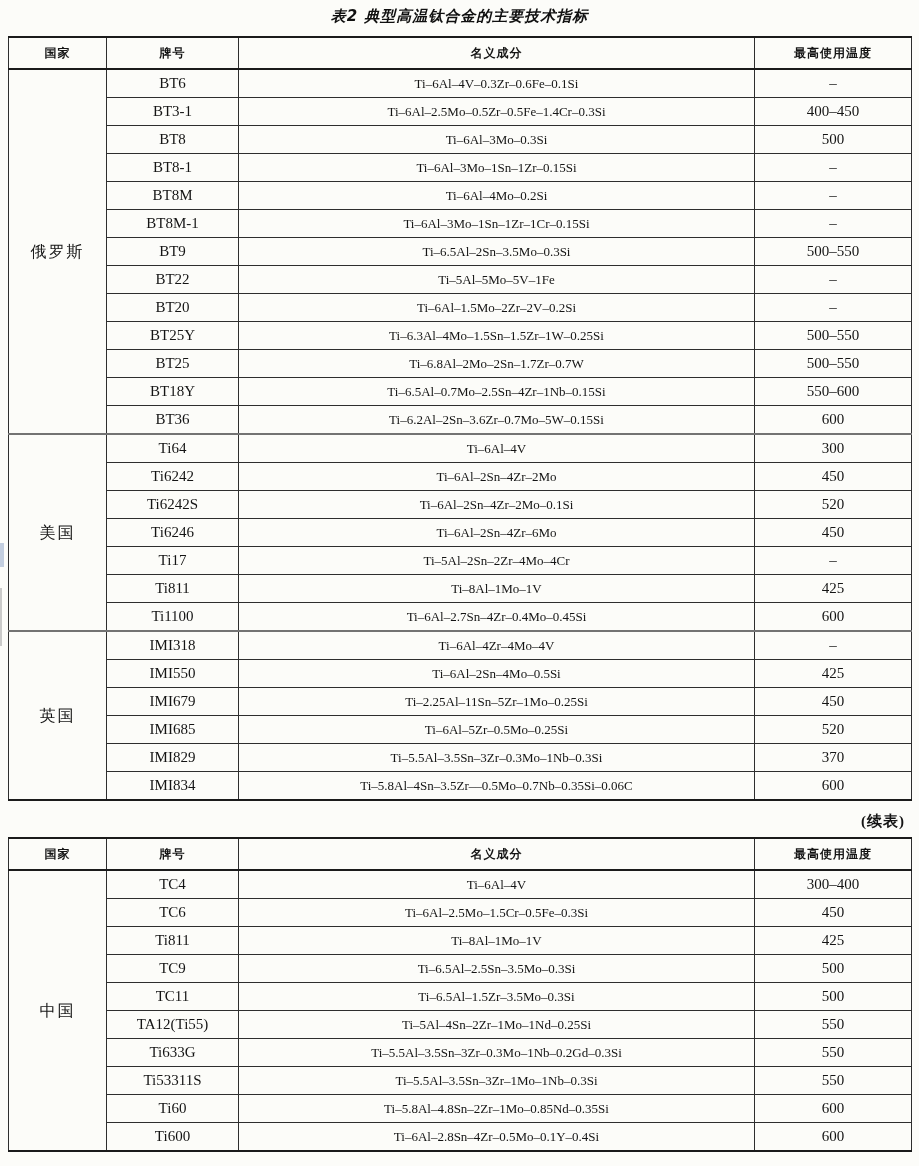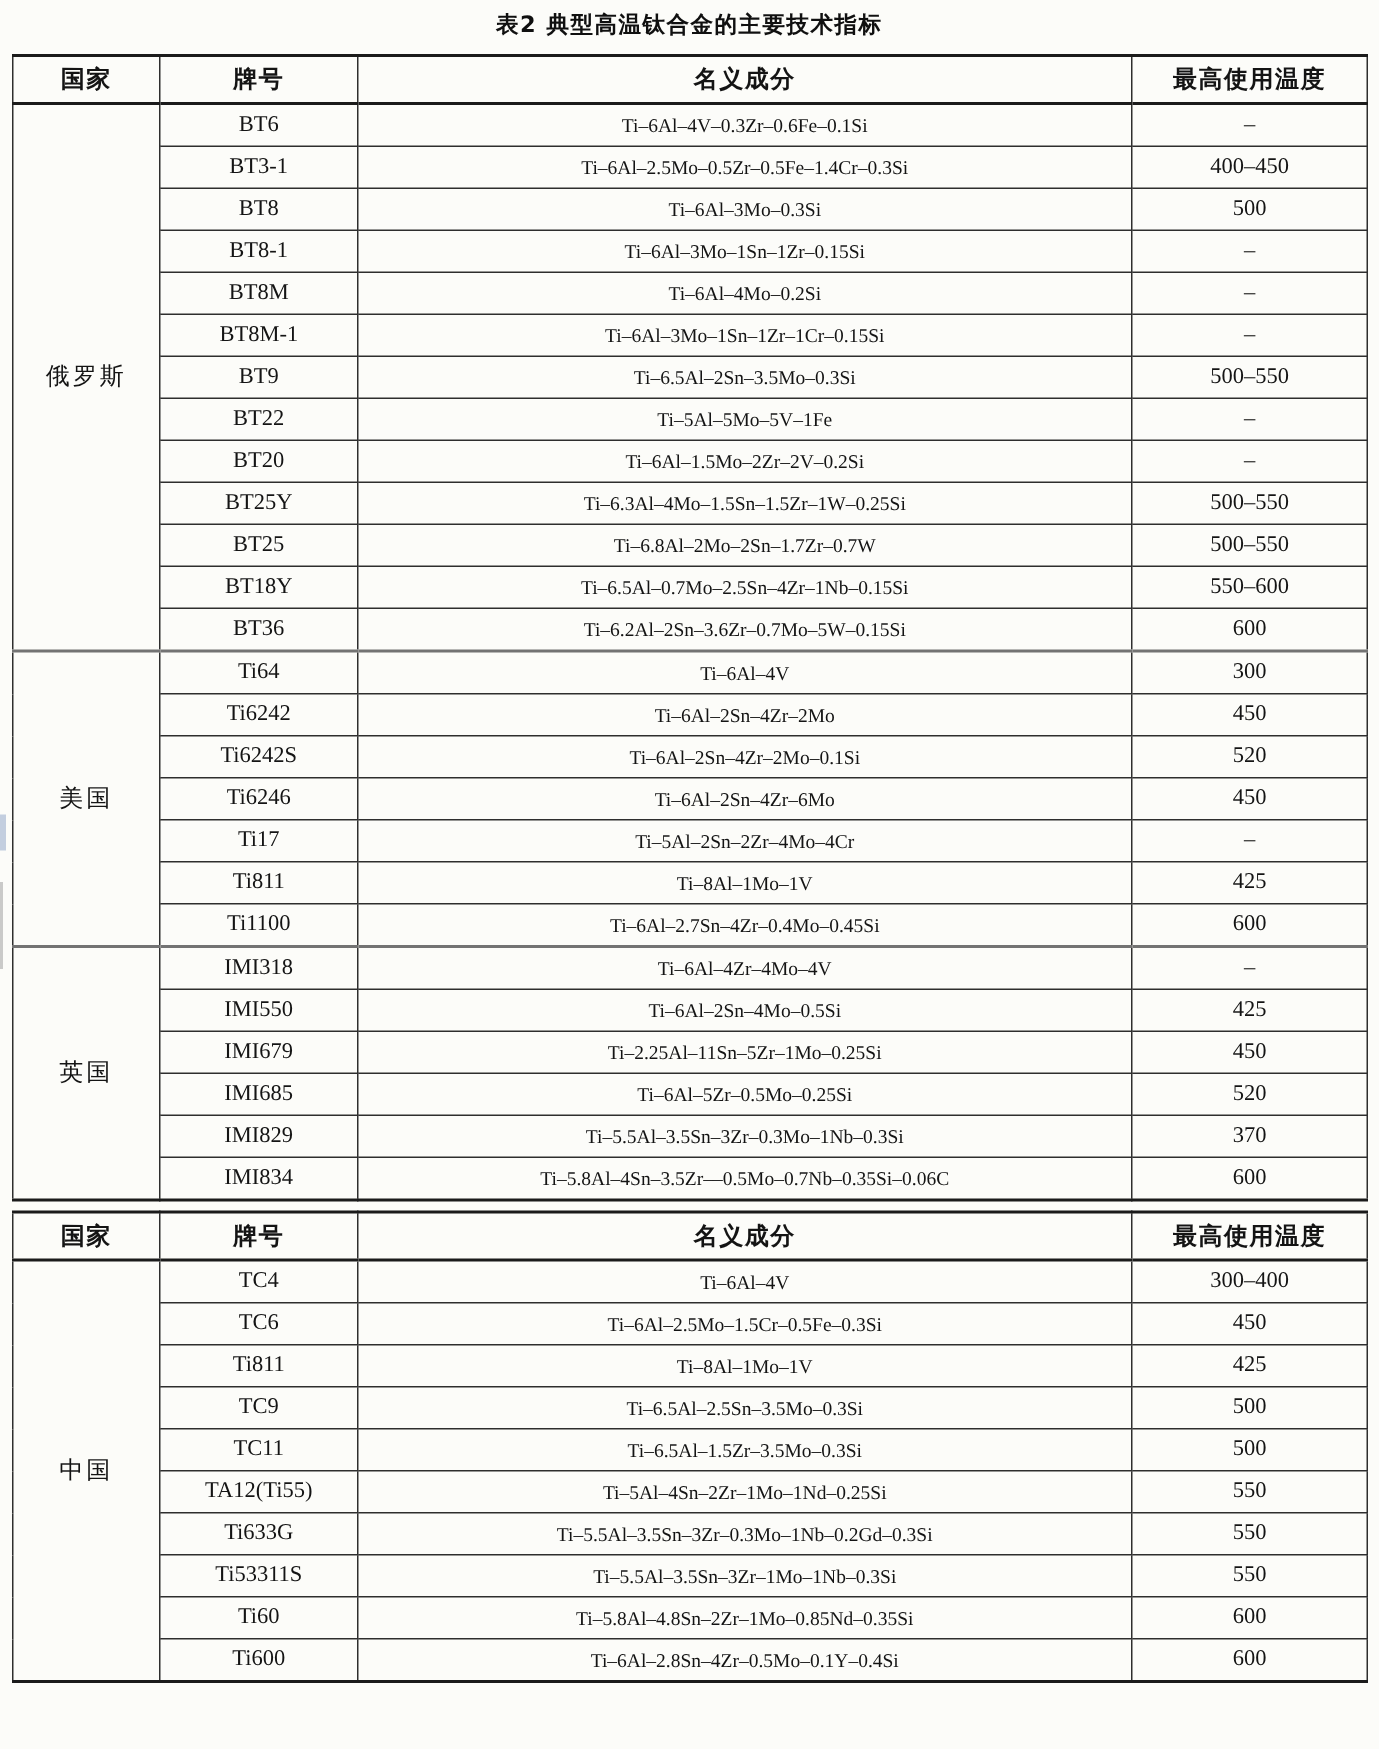--- a/index.html
+++ b/index.html
@@ -12,20 +12,21 @@
     overflow:hidden;
   }
   .title{
     padding-top:7px;
     text-align:center;
     font-family:"DejaVu Sans","Liberation Sans",sans-serif;
     font-weight:bold;
     font-size:15px;
     letter-spacing:1px;
     color:#101010;
+    font-style:italic;
   }
   table.alloy{
     border-collapse:collapse;
     table-layout:fixed;
     width:903px;
     margin-left:8px;
     border-top:2px solid #1b1b1b;
     border-bottom:2px solid #1b1b1b;
     border-left:1px solid #3a3a3a;
     border-right:1px solid #2a2a2a;
@@ -35,21 +36,21 @@
   th,td{
     border:1px solid #2e2e2e;
     text-align:center;
     vertical-align:middle;
     white-space:nowrap;
     overflow:hidden;
     padding:0 2px;
   }
   th{
     height:30px;
-    font-size:16px;
+    font-size:12px;
     font-weight:bold;
     border-bottom:2px solid #1b1b1b;
     letter-spacing:1px;
   }
   td{
     height:27px;
     font-size:15px;
     line-height:1;
   }
   td.country{font-size:16px;letter-spacing:2px;text-align:center;}
@@ -230,20 +231,21 @@
           <td class="temp">370</td>
         </tr>
         <tr>
           <td class="grade">IMI834</td>
           <td class="composition">Ti–5.8Al–4Sn–3.5Zr––0.5Mo–0.7Nb–0.35Si–0.06C</td>
           <td class="temp">600</td>
         </tr>
       </tbody>
   </table>
 
+  <div class="continued">(续表)</div>
 
   <table class="alloy second">
     <colgroup>
       <col style="width:98px">
         <col style="width:132px">
         <col style="width:516px">
         <col style="width:157px">
     </colgroup>
     <thead>
         <tr>

